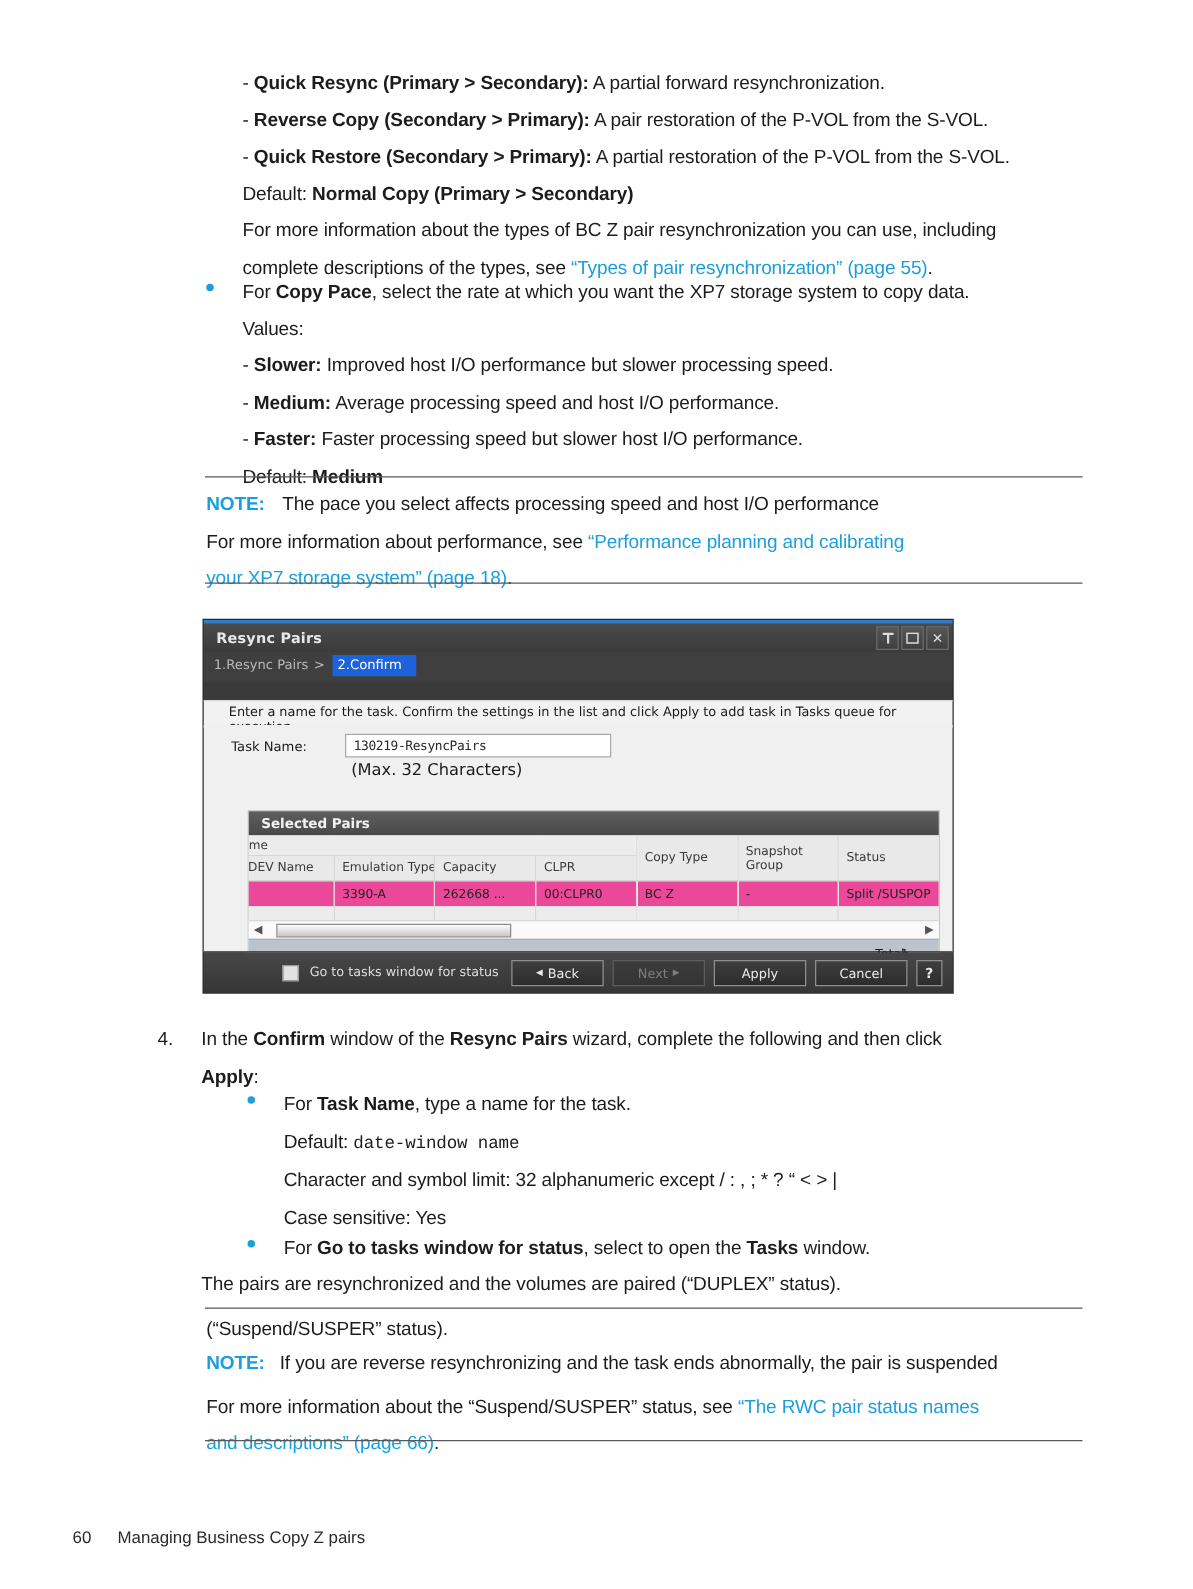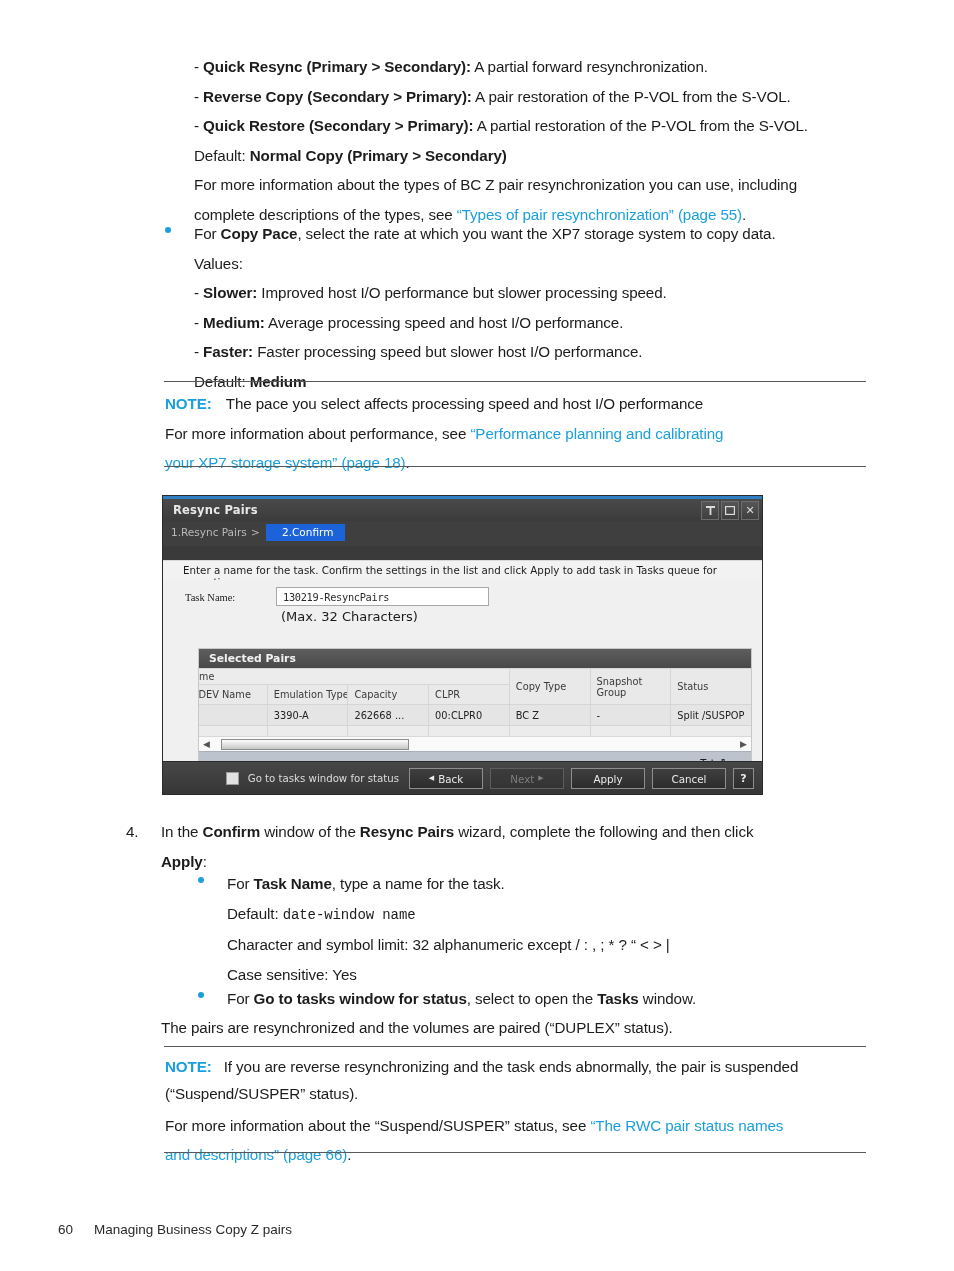--- a/index.html
+++ b/index.html
@@ -111,21 +111,21 @@
     font-size: 10.5px;
     color: #b9b9b9;
   }
   .step1 { left: 8px; }
   .step-sep { left: 88px; color: #b9b9b9; }
   .step2 {
     left: 103px;
     top: 3px;
     background: #1c62d8;
     color: #ffffff;
-    padding: 2px 7px 3px 16px;
+    padding: 2px 7px 3px 4px;
     min-width: 56px;
   }
 
   .dlg-instr {
     position: absolute;
     left: 0; top: 64px;
     width: 100%; height: 20px;
     background: #f2f2f2;
     border-top: 1px solid #d8d8d8;
     border-bottom: 1px solid #d0d0d0;
@@ -140,21 +140,21 @@
   .dlg-body {
     position: absolute;
     left: 0; top: 84px;
     width: 100%;
     height: 182px;
     background: #f0f0f0;
   }
 
   .taskname-label {
     position: absolute; left: 22px; top: 12px;
-    font-size: 10.5px; color: #1b1b1b; font-family: Liberation Serif, serif;
+    font-size: 10.5px; color: #1b1b1b;
   }
   .taskname-input {
     position: absolute;
     left: 113px; top: 7px;
     width: 211px; height: 17px;
     background: #ffffff;
     border: 1px solid #a8a8a8;
   }
   .taskname-input span {
     position: absolute; left: 6px; top: 3px;
@@ -218,21 +218,21 @@
     color: #3a3a3a;
   }
   table.pairs th.grp {
     background: #ececec;
     border-bottom: none;
     height: 15px;
     font-size: 9.6px;
   }
   table.pairs th.tall { height: 34px; vertical-align: middle; }
   table.pairs th.two-line { line-height: 11px; }
-  table.pairs td { background: #e5e5e5; height: 20px; }
+  table.pairs td { background: #ec4899; height: 20px; }
   table.pairs tr.stripe td { background: #ececec; height: 17px; }
   table.pairs tr.empty td { background: #ffffff; height: 17px; }
 
   .tbl-scroll {
     position: absolute;
     left: 0; bottom: 20px;
     width: 100%; height: 14px;
     background: #fafafa;
     border-top: 1px solid #d8d8d8;
   }
@@ -547,24 +547,24 @@
   <div class="prose" style="left:227px; top:984px;">
     <div class="ln">
       <span>For </span><b>Go to tasks window for status</b><span>, select to open the </span><b>Tasks</b><span> window.</span>
     </div>
   </div>
 
   <div class="ln" style="position:absolute; left:161px; top:1013px;">The pairs are resynchronized and the volumes are paired (“DUPLEX” status).</div>
 
   <div class="rule" style="left:164px; top:1046px; width:702px;"></div>
   <div class="prose" style="left:165px; top:1052px; width:706px;">
+    <div class="ln" style="line-height:24px">(“Suspend/SUSPER” status).</div>
     <div class="ln">
       <span class="note-label">NOTE:</span><span style="display:inline-block;width:12px"></span><span>If you are reverse resynchronizing and the task ends abnormally, the pair is suspended</span>
     </div>
-    <div class="ln" style="line-height:24px">(“Suspend/SUSPER” status).</div>
     <div class="ln" style="margin-top:5px">
       <span>For more information about the “Suspend/SUSPER” status, see </span><span class="lnk">“The RWC pair status names</span>
     </div>
     <div class="ln">
       <span class="lnk">and descriptions” (page 66)</span><span>.</span>
     </div>
   </div>
   <div class="rule" style="left:164px; top:1152px; width:702px;"></div>
 
   <div class="pg-num">60</div>

